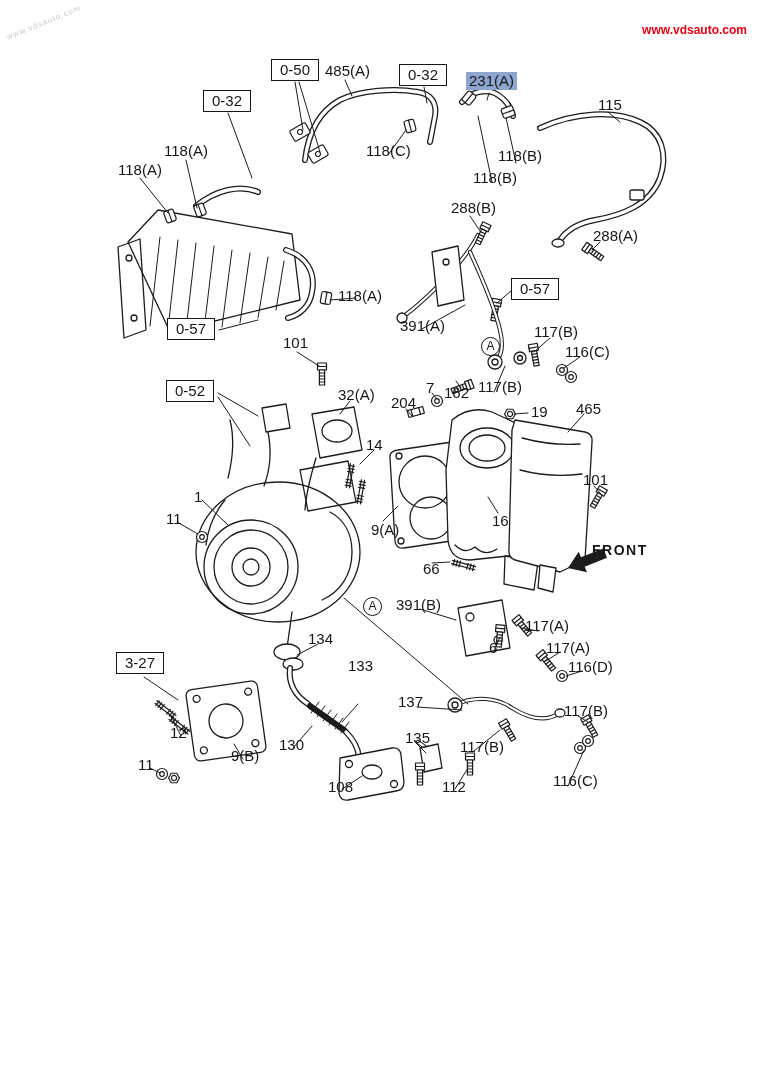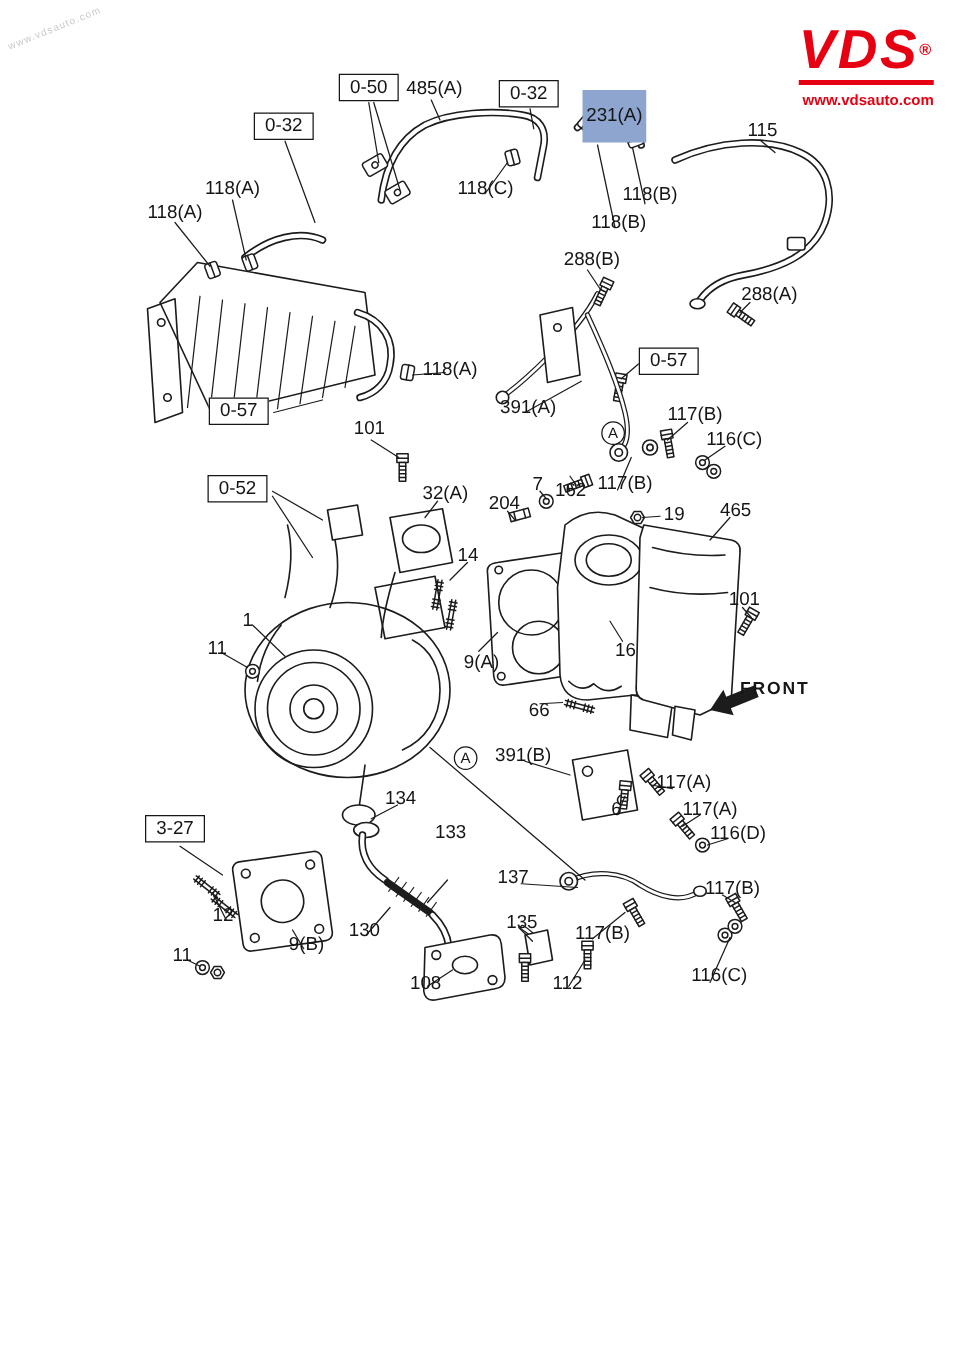--- a/index.html
+++ b/index.html
@@ -8,34 +8,33 @@
   .watermark{position:absolute;left:4px;top:18px;font-size:8px;color:#c9c9c9;
              transform:rotate(-22deg);letter-spacing:1px;}
   .logo{position:absolute;right:22px;top:18px;text-align:right;}
   .logo-text{font-size:44px;font-weight:900;font-style:italic;color:#e60012;
              letter-spacing:2px;line-height:44px;border-bottom:4px solid #e60012;padding-bottom:2px;}
   .logo-reg{font-size:13px;vertical-align:top;font-style:normal;}
   .logo-url{font-size:12px;font-weight:bold;color:#e60012;margin-top:5px;}
   svg.art{position:absolute;left:0;top:0;}
   .lbl{position:absolute;font-size:15px;line-height:18px;white-space:nowrap;color:#161616;}
   .boxed{border:1.6px solid #161616;padding:1px 8px;background:#fff;}
-  .hl{background:#8ea6cf;padding:12px 3px;}
+  .hl{background:#8ea6cf;padding:0 3px;}
   .circle-lbl{border:1.5px solid #161616;border-radius:50%;width:17px;height:17px;
               line-height:17px;text-align:center;font-size:12px;background:#fff;padding:0;}
   .front-lbl{font-size:14px;letter-spacing:1.5px;font-weight:bold;}
 </style>
 </head>
 <body>
 
 <div class="page">
 
   <div class="watermark">www.vdsauto.com</div>
 
   <div class="logo">
-    <div class="logo-text"><span>VDS</span><span class="logo-reg">®</span></div>
     <div class="logo-url">www.vdsauto.com</div>
   </div>
 
   <svg class="art" width="769" height="1088" viewBox="0 0 769 1088">
     <defs>
       <g id="bolt" stroke="#1c1c1c" fill="#fff" stroke-width="1.2">
         <rect x="-7" y="-4.5" width="7" height="9"></rect>
         <line x1="-3.5" y1="-4.5" x2="-3.5" y2="4.5"></line>
         <rect x="0" y="-2.6" width="15" height="5.2"></rect>
         <line x1="3" y1="-2.6" x2="3" y2="2.6"></line>

